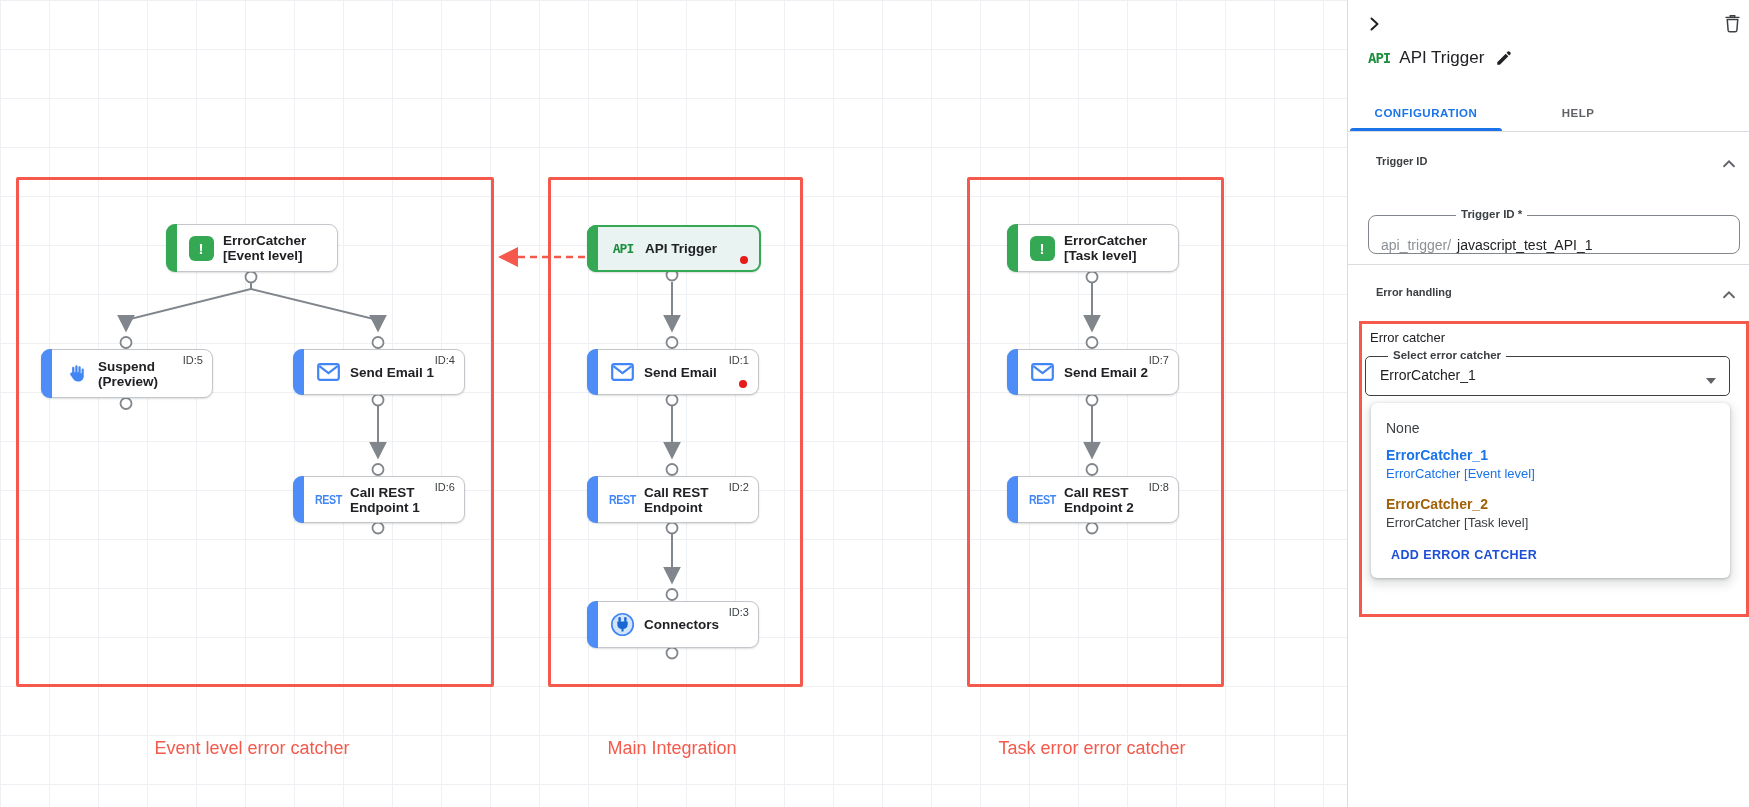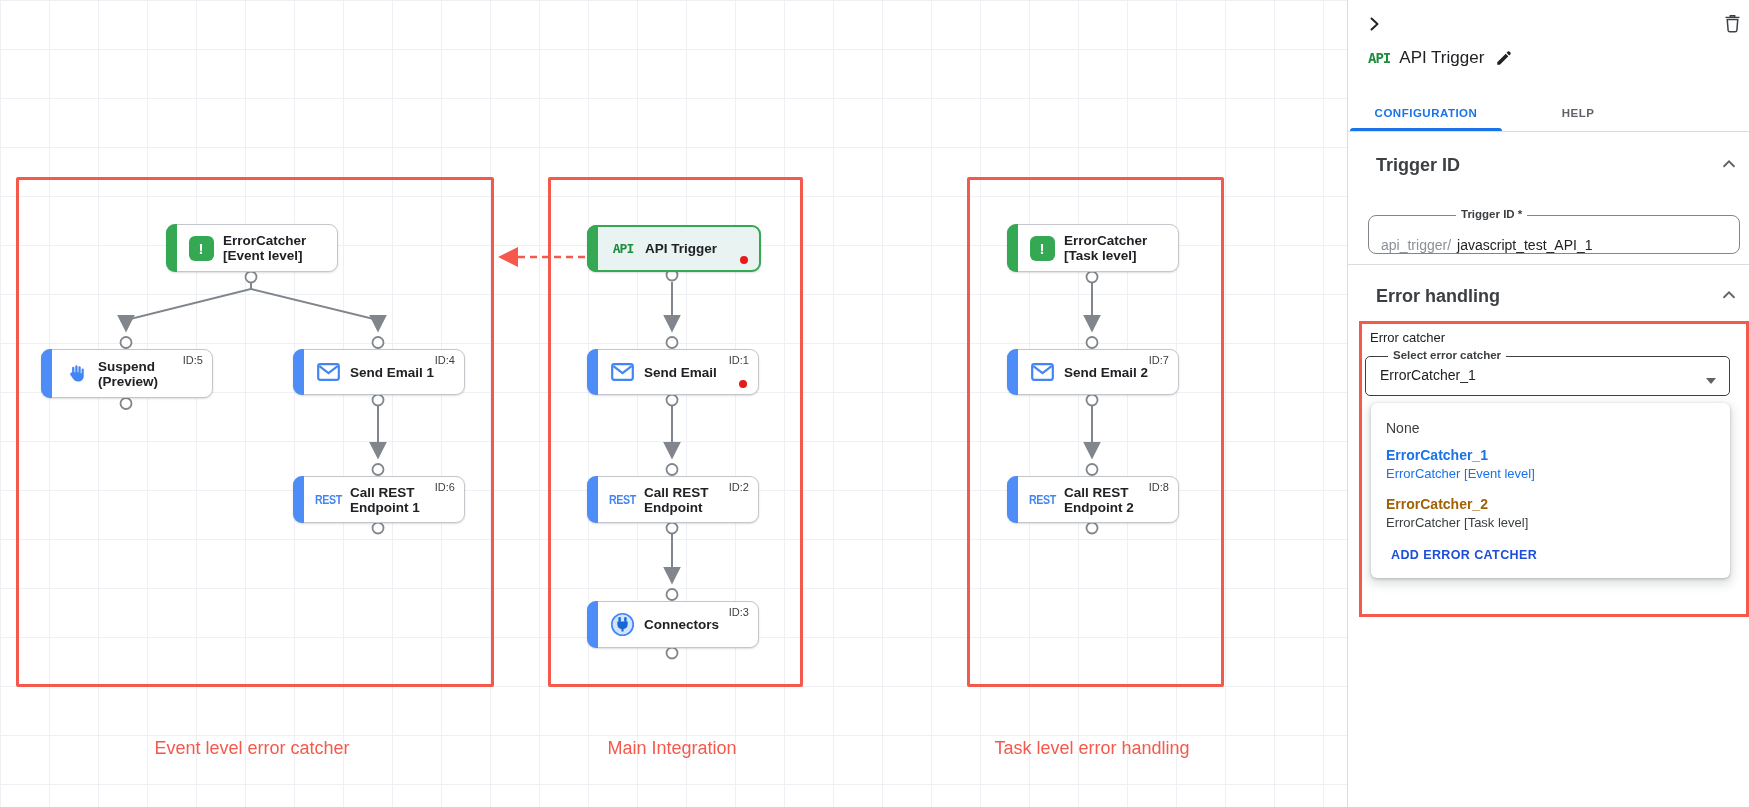--- a/index.html
+++ b/index.html
@@ -39,21 +39,21 @@
   .collapse-btn{left:14px;top:12px;}
   .trash-btn{right:5px;top:11px;}
   .panel-title-row{position:absolute;left:20px;top:47px;display:flex;align-items:center;gap:9px;}
   .panel-title{font-size:17px;color:#202124;}
   .panel-api-icon{font-family:"DejaVu Sans Mono",monospace;font-weight:700;font-size:14px;color:#1e8e3e;letter-spacing:-1px;}
   .tabs{position:absolute;left:0;top:95px;width:100%;height:36px;display:flex;border-bottom:1px solid #dadce0;}
   .tab{width:156px;text-align:center;font-size:11.5px;font-weight:700;letter-spacing:.5px;color:#5f6368;padding-top:12px;cursor:pointer;position:relative;}
   .tab.active{color:#1a73e8;text-align:center;}
   .tab.active:after{content:"";position:absolute;left:2px;right:2px;bottom:0;height:3px;background:#1a73e8;border-radius:3px 3px 0 0;}
   .tab.help{width:148px;}
-  .sec-head{position:absolute;left:28px;font-size:18px;font-weight:700;color:#3c4043;}
+  .sec-head{position:absolute;left:28px;font-size:11px;font-weight:700;color:#3c4043;}
   .sec-chevron{position:absolute;right:10px;}
   .outline-field{position:absolute;left:20px;width:370px;height:37px;border:1px solid #80868b;border-radius:8px;background:#fff;}
   .notch{position:absolute;top:-8px;background:#fff;padding:0 5px;font-size:11.5px;font-weight:700;color:#3c4043;white-space:nowrap;}
   .field-inner{display:flex;align-items:flex-end;height:100%;padding-left:12px;font-size:14px;}
   .prefix{color:#8b9196;margin-right:6px;}
   .divider{position:absolute;left:0;width:100%;height:1px;background:#dadce0;}
   .red-annot{position:absolute;left:11px;top:321px;width:384px;height:290px;border:3px solid #f4594b;}
   .ec-label{position:absolute;left:22px;top:330px;font-size:13px;font-weight:400;color:#202124;}
   .select-box{position:absolute;left:17px;top:356px;width:363px;height:38px;border:1px solid #3c4043;border-radius:5px;background:#fff;cursor:pointer;}
   .select-box .notch{left:10px;font-weight:700;font-size:11.5px;margin-left:12px;}
@@ -234,21 +234,21 @@
           <span class="rest-txt">REST</span>
         </span>
         <div class="nlabel">Call REST
 Endpoint 2</div>
         <span class="idtag">ID:8</span>
       </div>
     </div>
   <div id="captions-layer">
       <div class="caption" style="left: 252px; top: 738px;">Event level error catcher</div>
       <div class="caption" style="left: 672px; top: 738px;">Main Integration</div>
-      <div class="caption" style="left: 1092px; top: 738px;">Task level error handling</div>
+      <div class="caption" style="left: 1092px; top: 738px;">Task error error catcher</div>
     </div>
 </div>
 
 <div class="panel">
 
   <button class="icon-btn collapse-btn" title="">
     <span>
       <svg width="20" height="20" viewBox="0 0 20 20">
           <path d="M7.5 4.5 L13.5 10 L7.5 15.5" fill="none" stroke="#202124" stroke-width="2" stroke-linecap="round" stroke-linejoin="round"></path>
         </svg>

